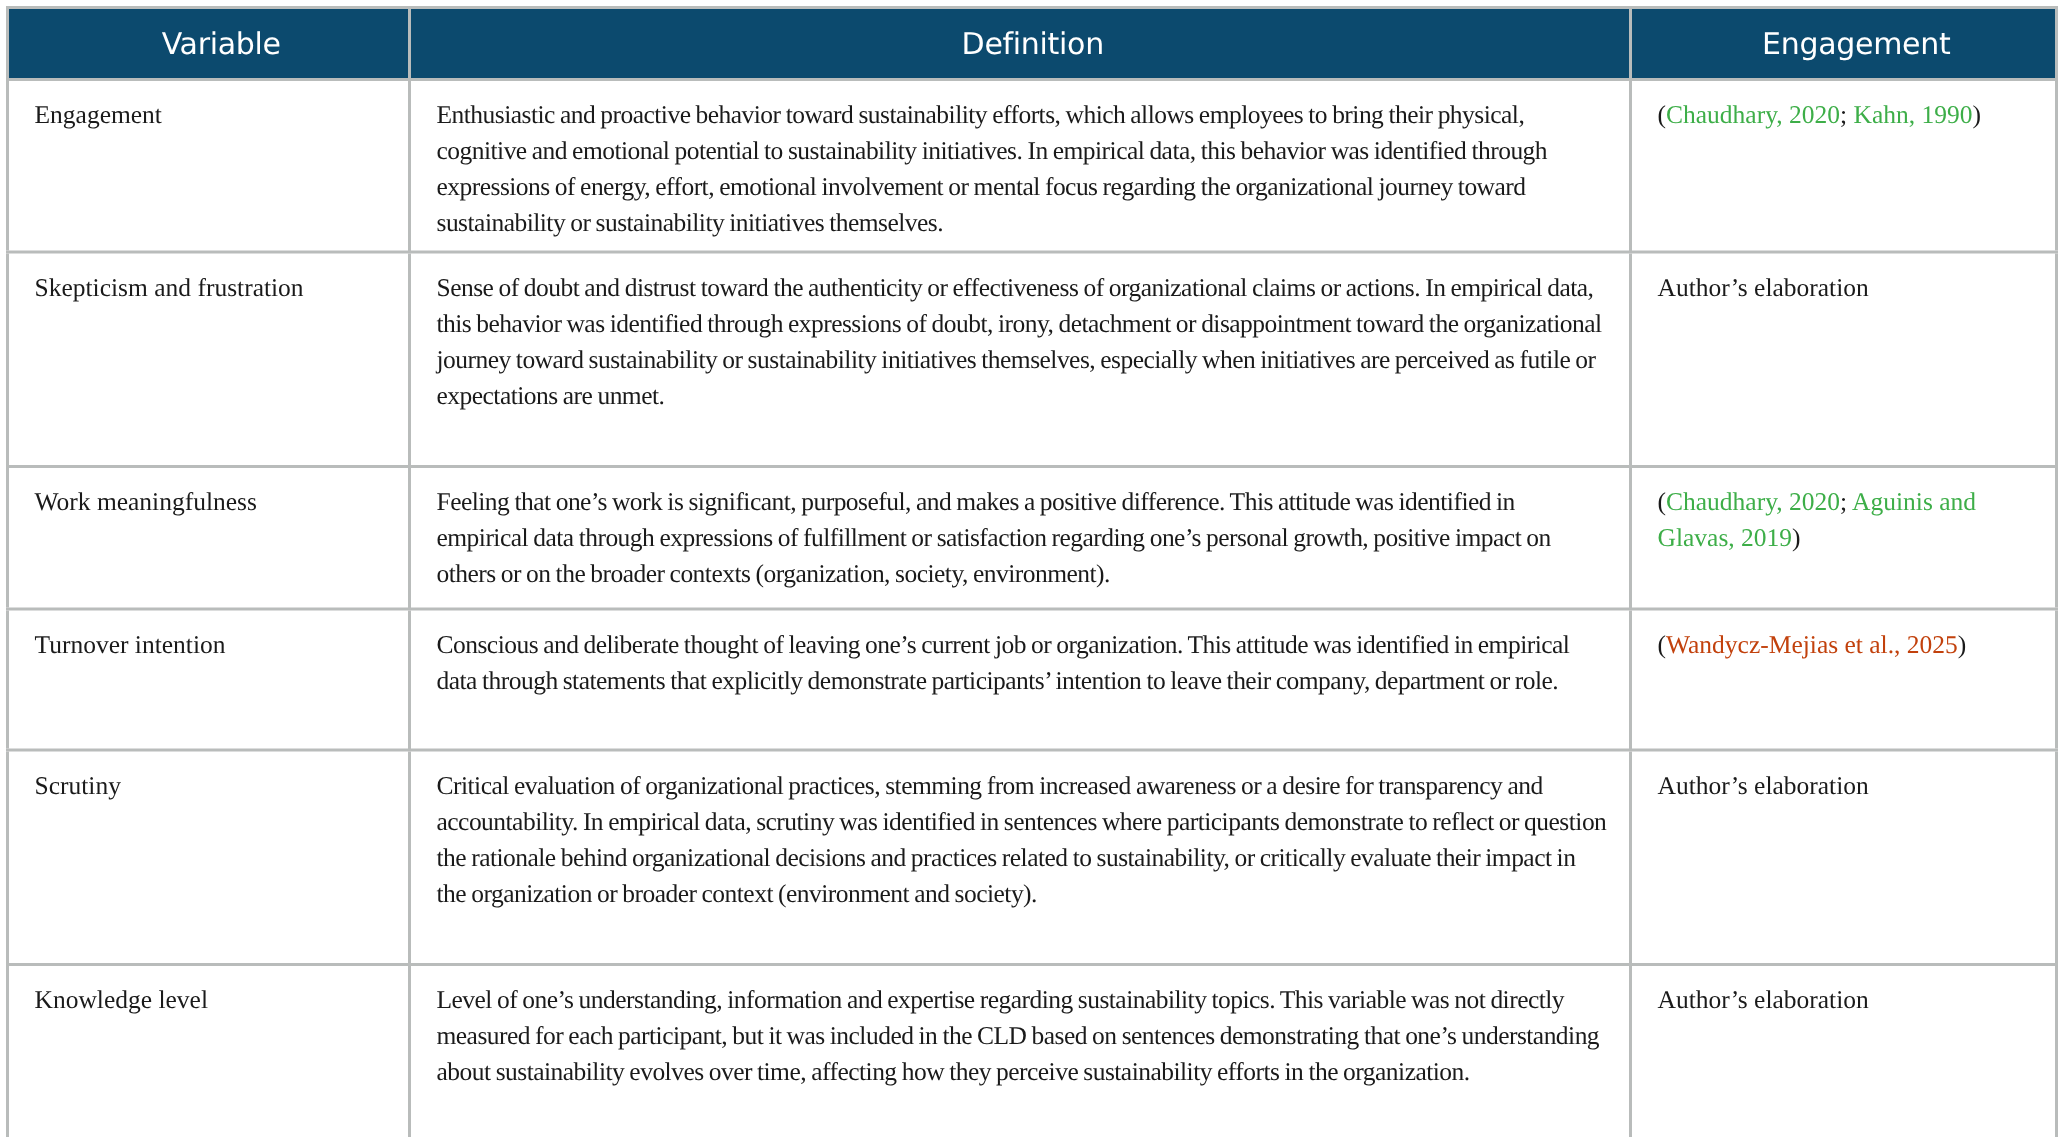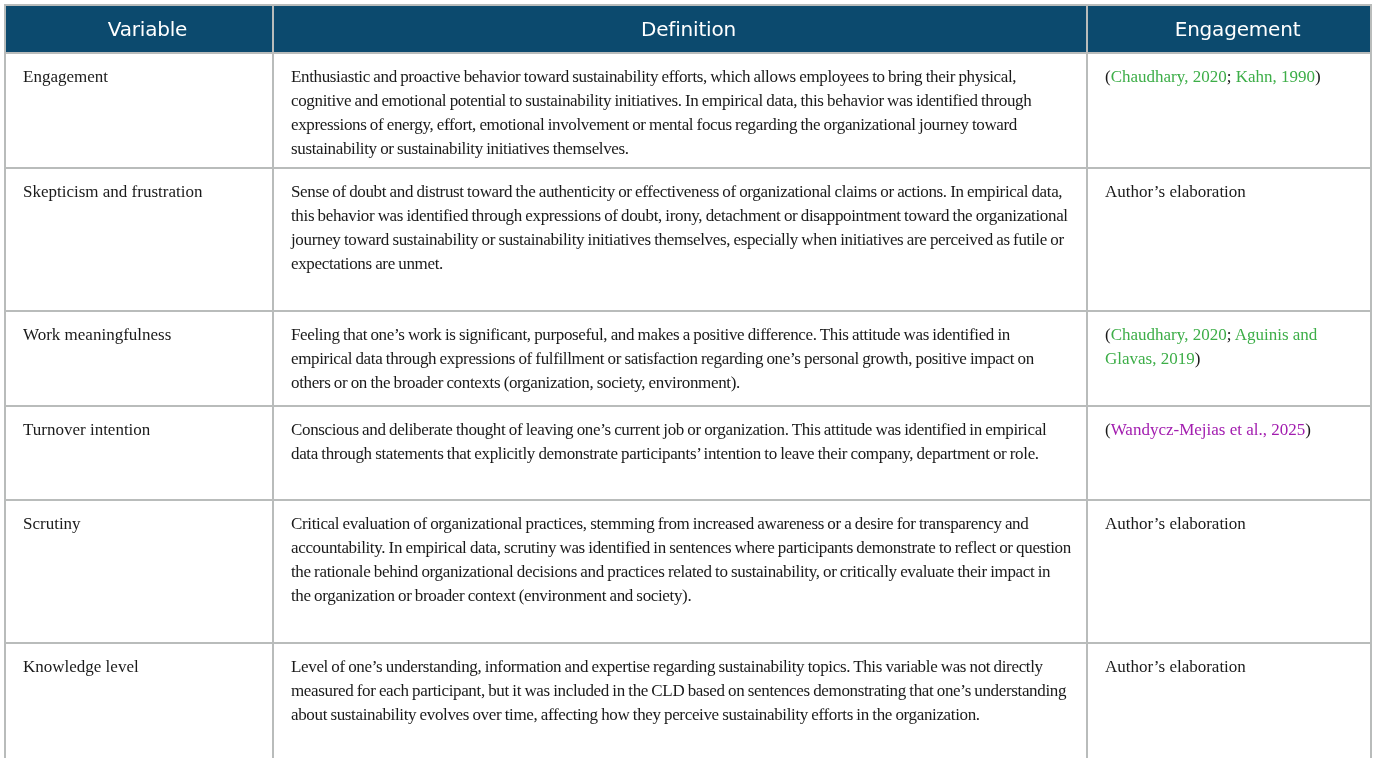--- a/index.html
+++ b/index.html
@@ -94,21 +94,21 @@
       <td><span>Author’s elaboration</span></td>
     </tr>
     <tr class="r2">
       <td>Work meaningfulness</td>
       <td class="def">Feeling that one’s work is significant, purposeful, and makes a positive difference. This attitude was identified in empirical data through expressions of fulfillment or satisfaction regarding one’s personal growth, positive impact on others or on the broader contexts (organization, society, environment).</td>
       <td><span class="punct">(</span><span class="ref-link" style="color: rgb(61, 174, 72);">Chaudhary, 2020</span><span class="punct">; </span><span class="ref-link" style="color: rgb(61, 174, 72);">Aguinis and Glavas, 2019</span><span class="punct">)</span></td>
     </tr>
     <tr class="r3">
       <td>Turnover intention</td>
       <td class="def">Conscious and deliberate thought of leaving one’s current job or organization. This attitude was identified in empirical data through statements that explicitly demonstrate participants’ intention to leave their company, department or role.</td>
-      <td><span class="punct">(</span><span class="ref-link" style="color: #a21caf;">Wandycz-Mejias et al., 2025</span><span class="punct">)</span></td>
+      <td><span class="punct">(</span><span class="ref-link" style="color: #c2410c;">Wandycz-Mejias et al., 2025</span><span class="punct">)</span></td>
     </tr>
     <tr class="r4">
       <td>Scrutiny</td>
       <td class="def">Critical evaluation of organizational practices, stemming from increased awareness or a desire for transparency and accountability. In empirical data, scrutiny was identified in sentences where participants demonstrate to reflect or question the rationale behind organizational decisions and practices related to sustainability, or critically evaluate their impact in the organization or broader context (environment and society).</td>
       <td><span>Author’s elaboration</span></td>
     </tr>
     <tr class="r5">
       <td>Knowledge level</td>
       <td class="def">Level of one’s understanding, information and expertise regarding sustainability topics. This variable was not directly measured for each participant, but it was included in the CLD based on sentences demonstrating that one’s understanding about sustainability evolves over time, affecting how they perceive sustainability efforts in the organization.</td>
       <td><span>Author’s elaboration</span></td>

